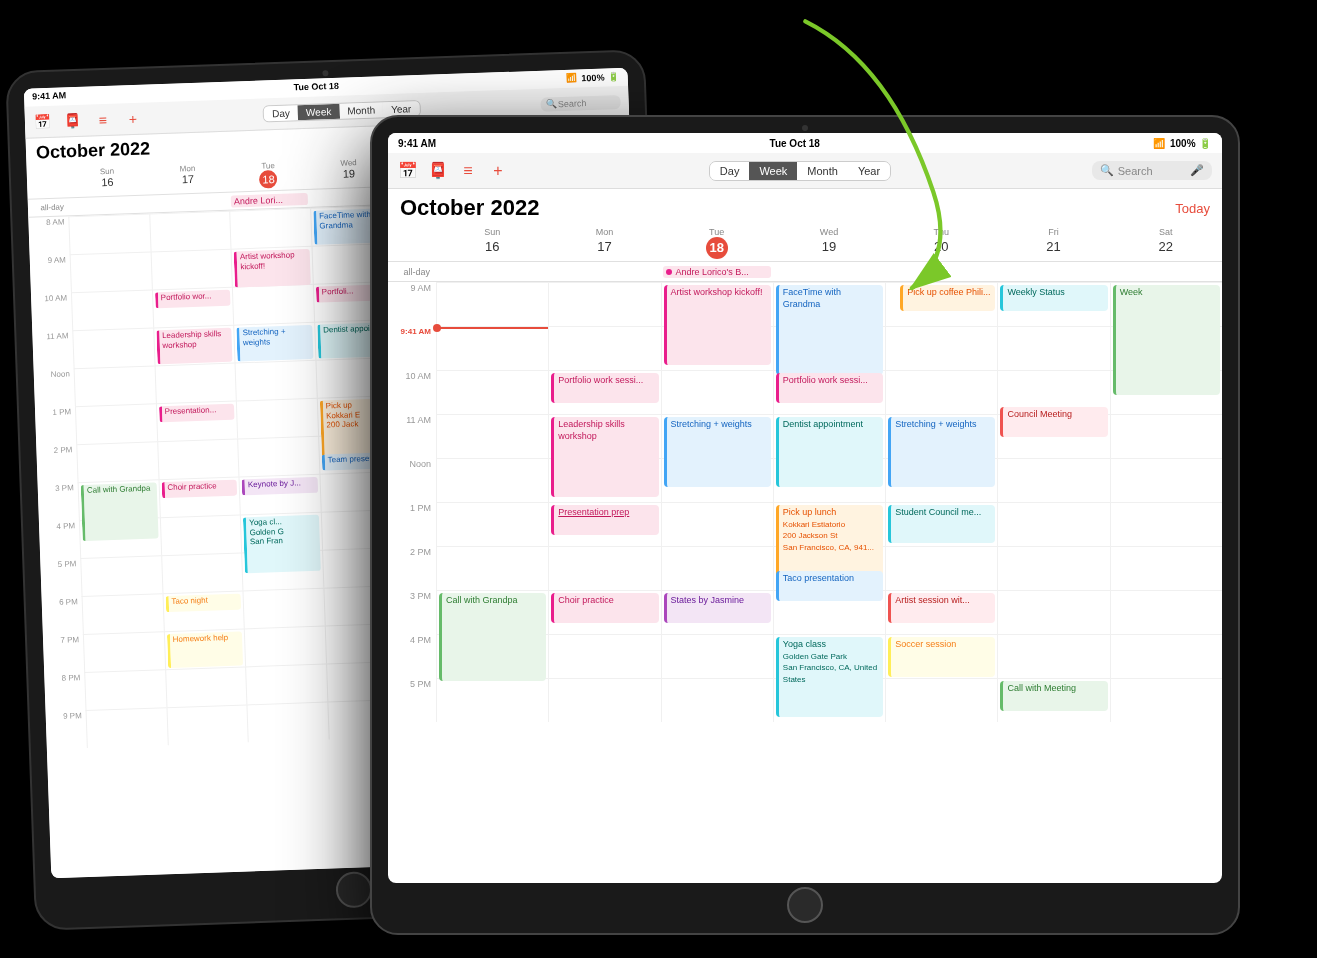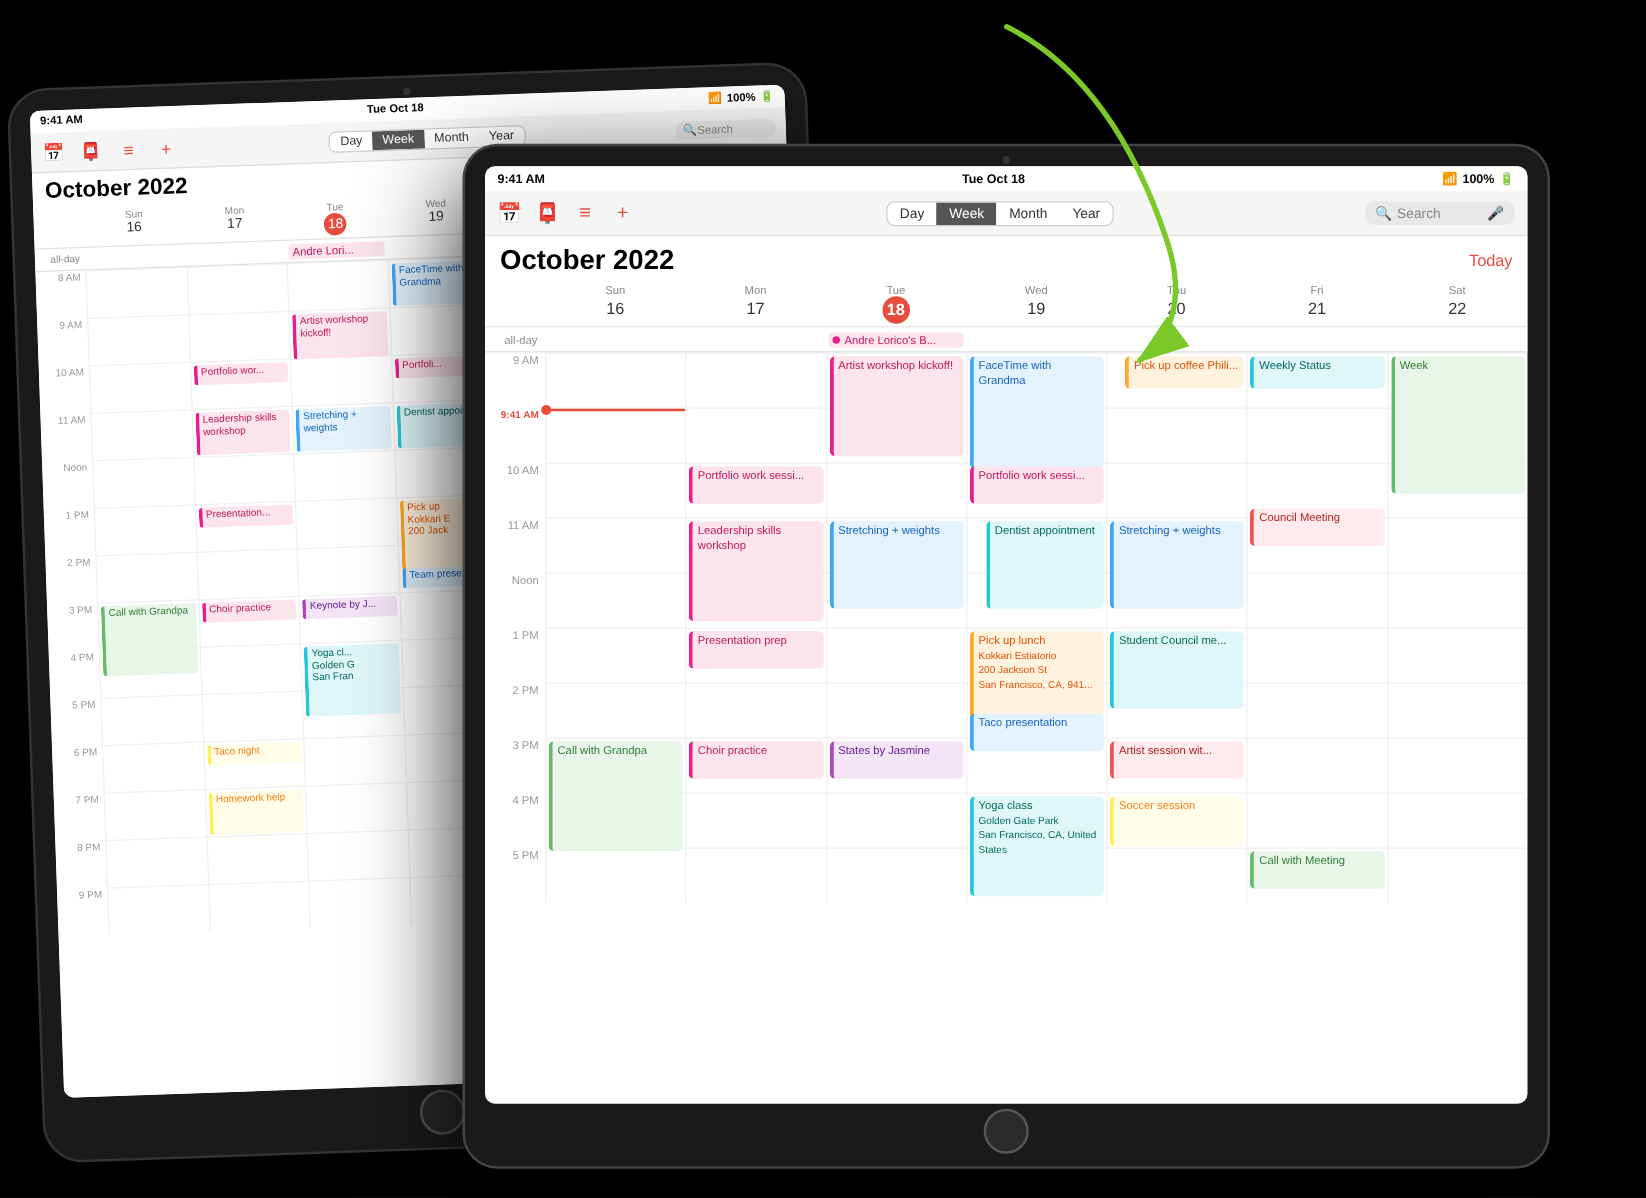--- a/index.html
+++ b/index.html
@@ -886,48 +886,48 @@
 
           <div class="time-label">11 AM</div>
           <div class="time-cell"></div>
           <div class="time-cell">
             <div class="cal-event ev-pink" style="top:2px;left:2px;right:2px;height:80px;">Leadership skills workshop</div>
           </div>
           <div class="time-cell">
             <div class="cal-event ev-blue" style="top:2px;left:2px;right:2px;height:70px;">Stretching + weights</div>
           </div>
           <div class="time-cell">
-            <div class="cal-event ev-teal" style="top:2px;left:2px;right:2px;height:70px;margin-left:13px;">Dentist appointment</div>
+            <div class="cal-event ev-teal" style="top:2px;left:2px;right:2px;height:70px;">Dentist appointment</div>
           </div>
           <div class="time-cell">
             <div class="cal-event ev-blue" style="top:2px;left:2px;right:2px;height:70px;">Stretching + weights</div>
           </div>
           <div class="time-cell"></div>
           <div class="time-cell"></div>
 
           <div class="time-label">Noon</div>
           <div class="time-cell"></div>
           <div class="time-cell"></div>
           <div class="time-cell"></div>
           <div class="time-cell"></div>
           <div class="time-cell"></div>
           <div class="time-cell"></div>
           <div class="time-cell"></div>
 
           <div class="time-label">1 PM</div>
           <div class="time-cell"></div>
           <div class="time-cell">
-            <div class="cal-event ev-pink" style="top:2px;left:2px;right:2px;height:30px;">Presentation prep</div>
+            <div class="cal-event ev-pink" style="top:2px;left:2px;right:2px;height:30px;text-decoration:underline;">Presentation prep</div>
           </div>
           <div class="time-cell"></div>
           <div class="time-cell">
             <div class="cal-event ev-orange" style="top:2px;left:2px;right:2px;height:88px;">Pick up lunch<br><span style="font-size:8px">Kokkari Estiatorio<br>200 Jackson St<br>San Francisco, CA, 941...</span></div>
           </div>
           <div class="time-cell">
-            <div class="cal-event ev-teal" style="top:2px;left:2px;right:2px;height:62px;">Student Council me...</div>
+            <div class="cal-event ev-teal" style="top:2px;left:2px;right:2px;height:38px;">Student Council me...</div>
           </div>
           <div class="time-cell"></div>
           <div class="time-cell"></div>
 
           <div class="time-label">2 PM</div>
           <div class="time-cell"></div>
           <div class="time-cell"></div>
           <div class="time-cell"></div>
           <div class="time-cell">
             <div class="cal-event ev-blue" style="top:24px;left:2px;right:2px;height:30px;">Taco presentation</div>

